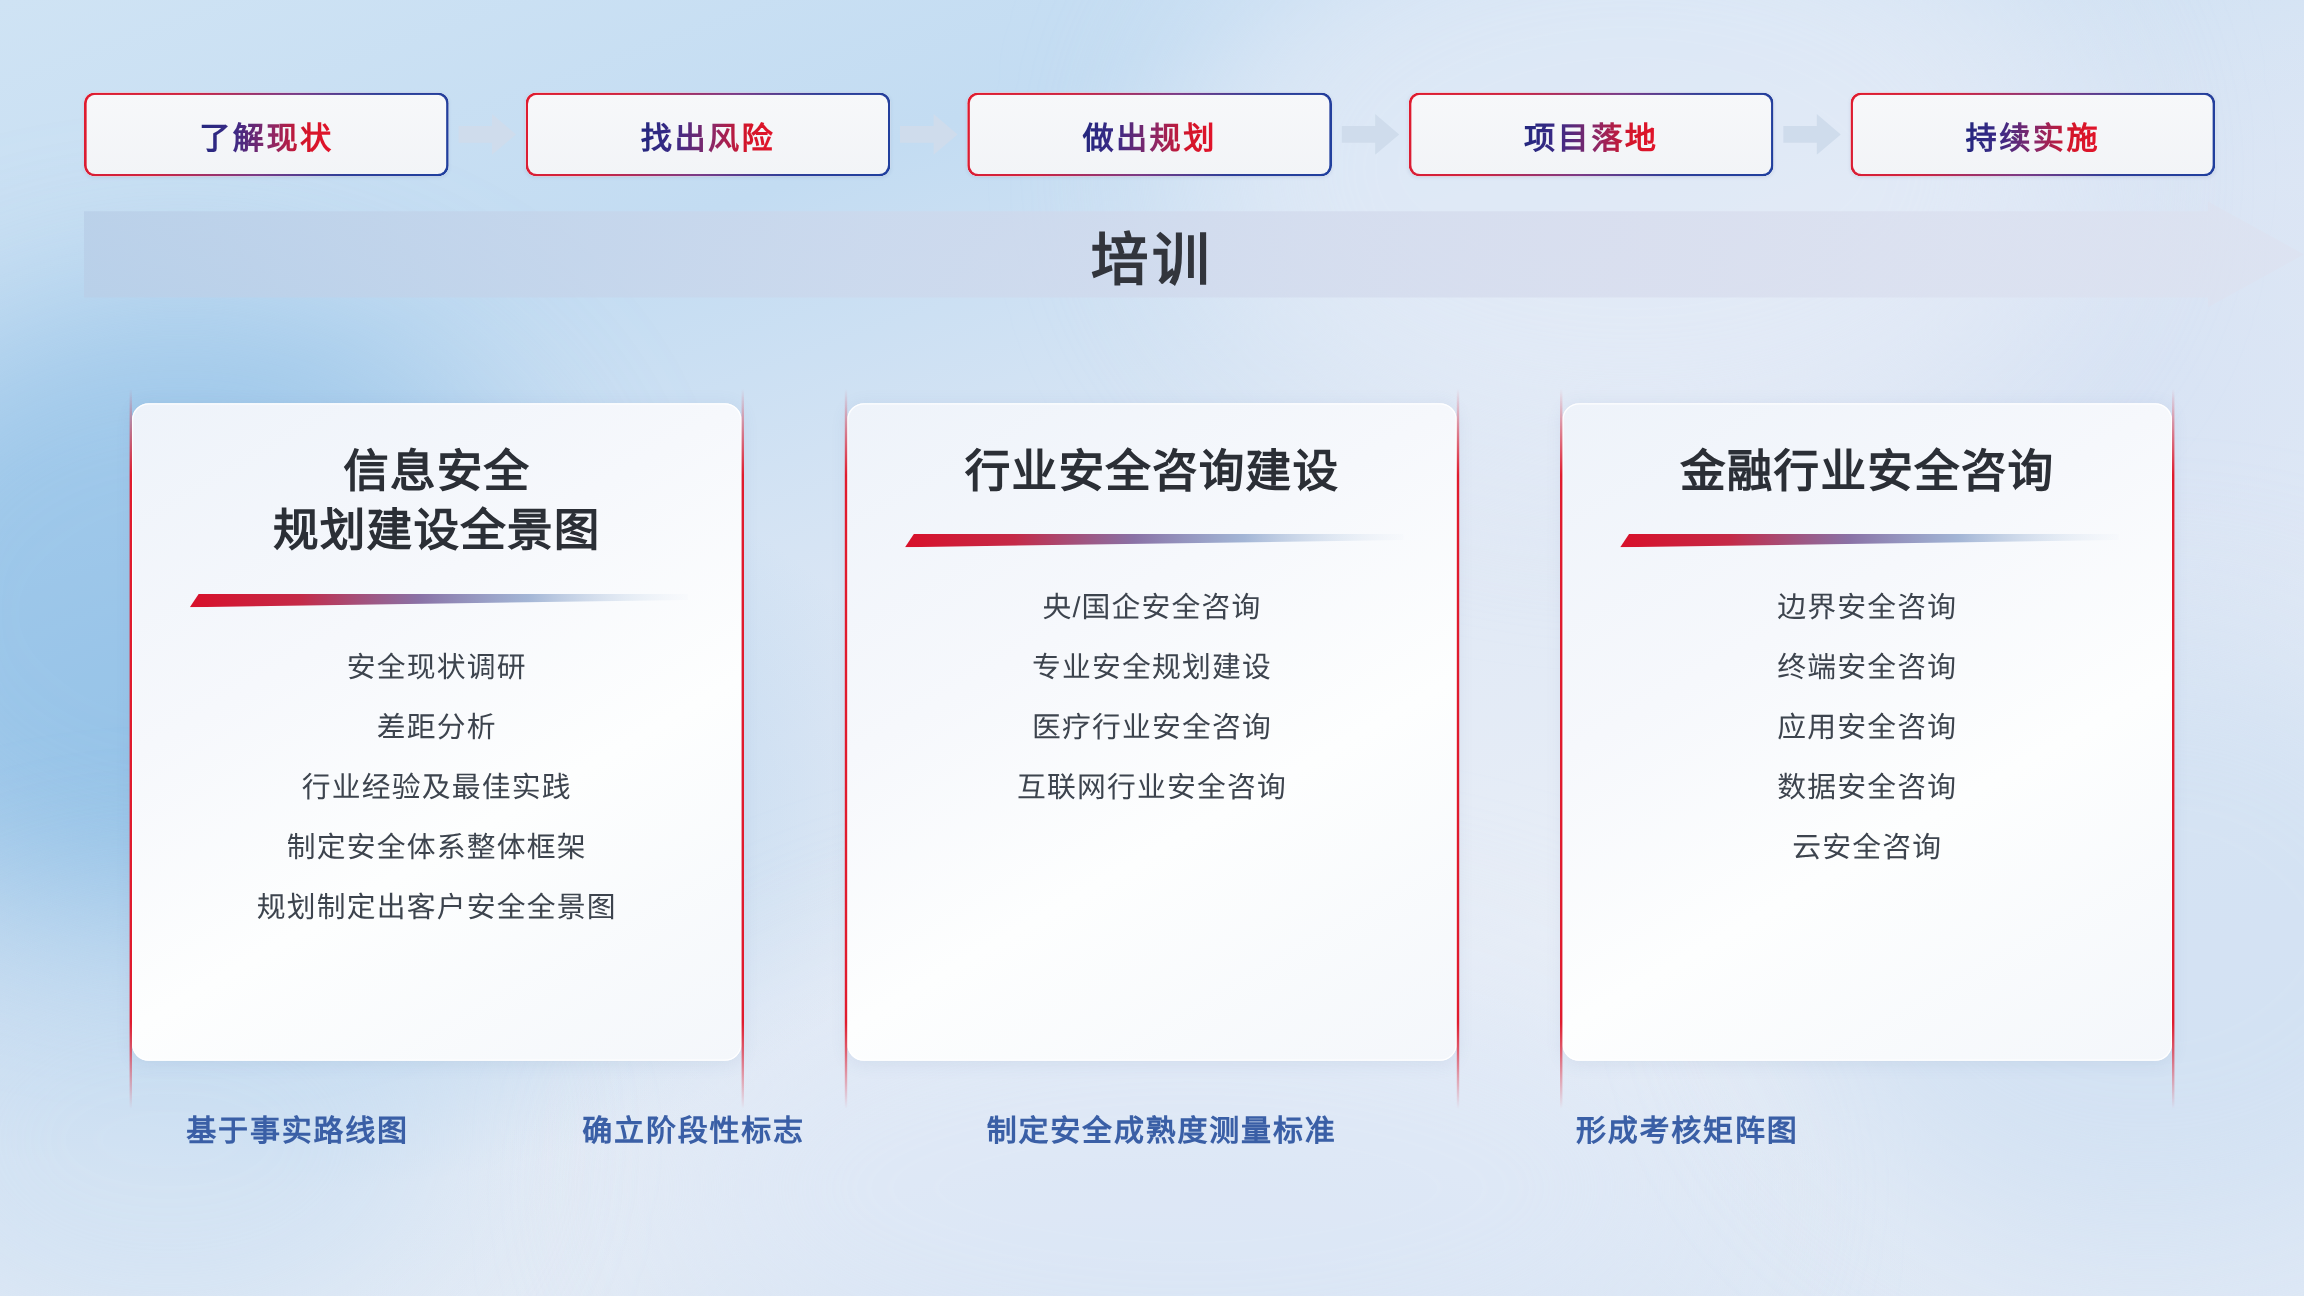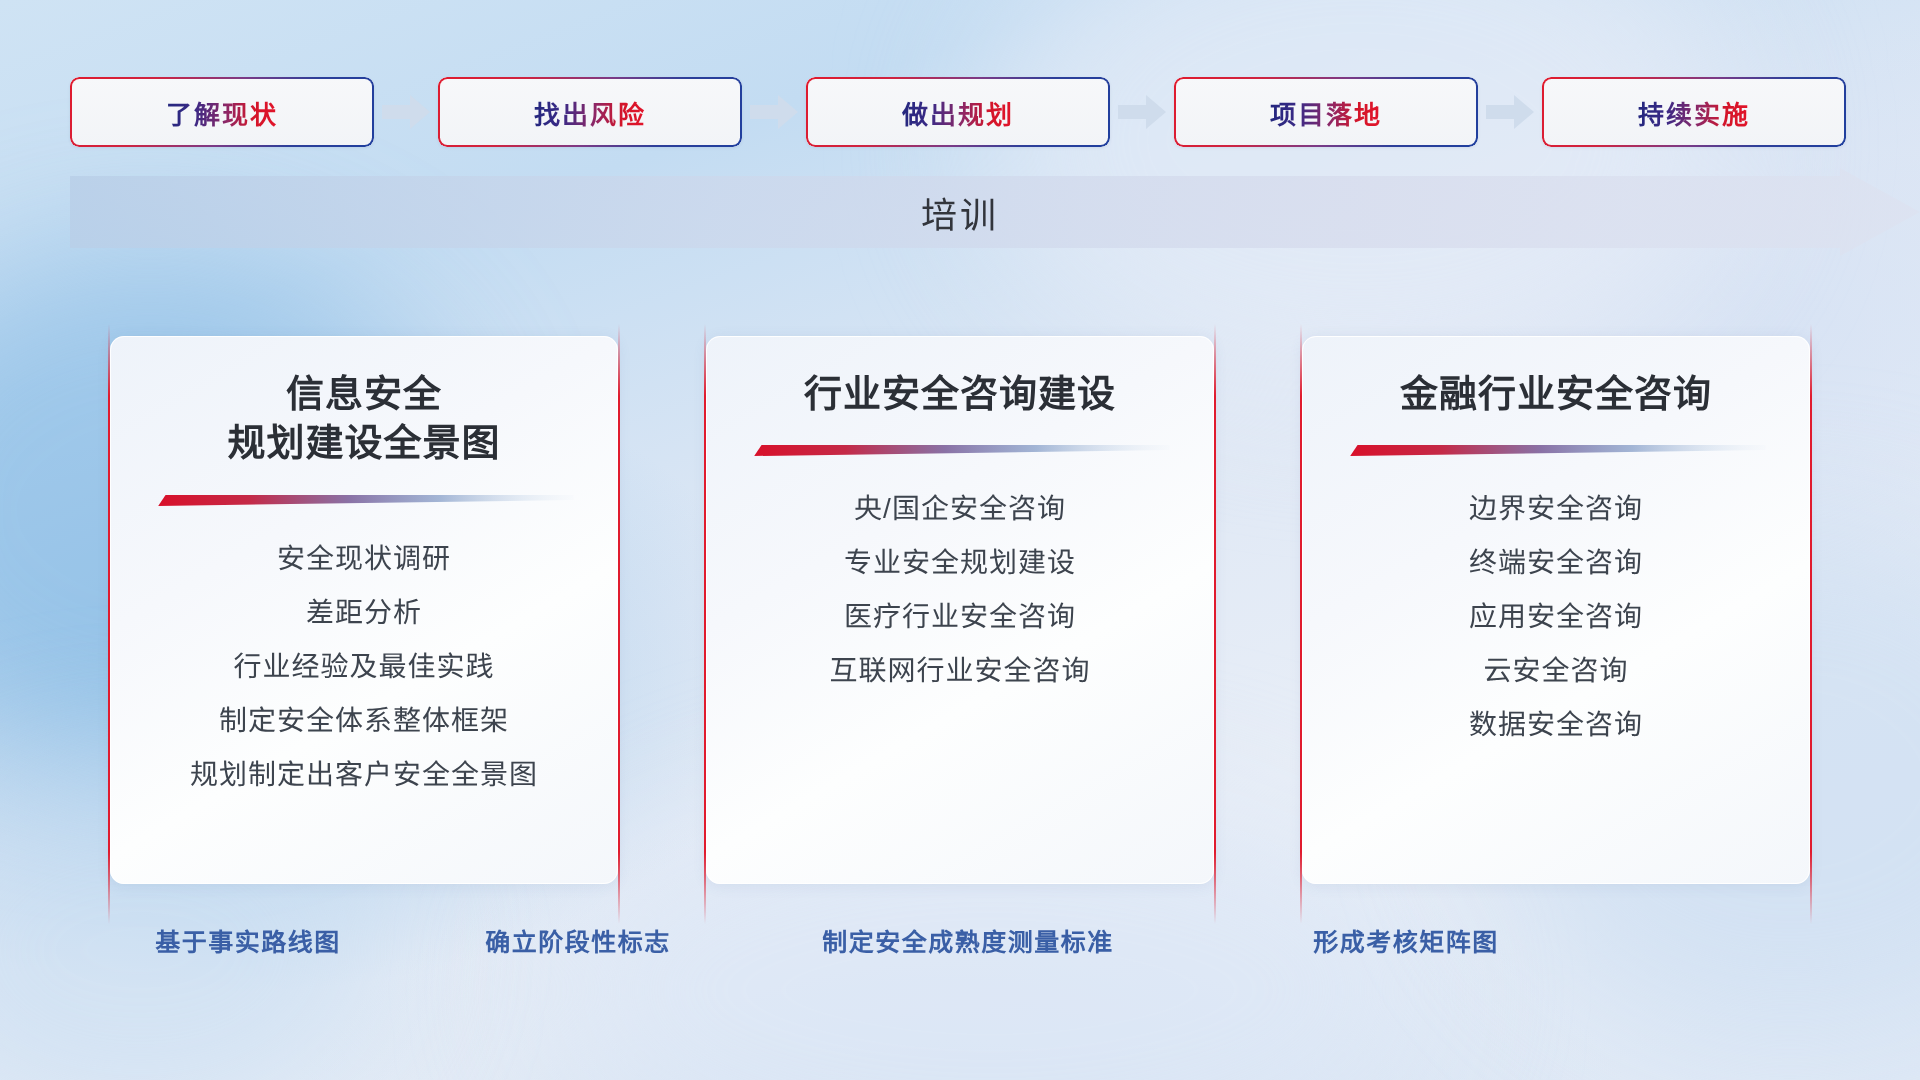--- a/index.html
+++ b/index.html
@@ -107,22 +107,22 @@
   }
   #banner svg { display: block; width: 100%; height: 100%; }
   #banner-label {
     position: absolute;
     left: 0; top: 0;
     width: 1780px;
     height: 88px;
     display: flex;
     align-items: center;
     justify-content: center;
-    font-size: 36px;
-    font-weight: 400;
+    font-size: 48px;
+    font-weight: 700;
     color: #32353c;
     letter-spacing: 3px;
   }
 
   
   #cards {
     position: absolute;
     left: 110px;
     top: 336px;
     width: 1700px;
@@ -177,21 +177,21 @@
   }
   .card-divider svg { display: block; width: 100%; height: 100%; }
 
   .card-list {
     margin: 26px 0 0 0;
     padding: 0;
     list-style: none;
     text-align: center;
   }
   .card-list li {
-    font-size: 28px;
+    font-size: 24px;
     line-height: 1.0;
     color: #3d444e;
     padding: 13px 0;
     letter-spacing: 1px;
   }
 
   
   #captions {
     position: absolute;
     left: 0;
@@ -368,22 +368,22 @@
             </linearGradient>
           </defs>
           <path d="M4 11 L11 0 L400 0 L400 5 L4 11 Z" fill="url(#divGrad3)"></path>
         </svg>
       </div>
 
       <ul class="card-list">
         <li>边界安全咨询</li>
         <li>终端安全咨询</li>
         <li>应用安全咨询</li>
+        <li>数据安全咨询</li>
         <li>云安全咨询</li>
-        <li>数据安全咨询</li>
       </ul>
     </div>
 
   </div>
 
   <div id="captions">
     <div class="caption" style="left:248px">基于事实路线图</div>
     <div class="caption" style="left:578px">确立阶段性标志</div>
     <div class="caption" style="left:968px">制定安全成熟度测量标准</div>
     <div class="caption" style="left:1406px">形成考核矩阵图</div>

